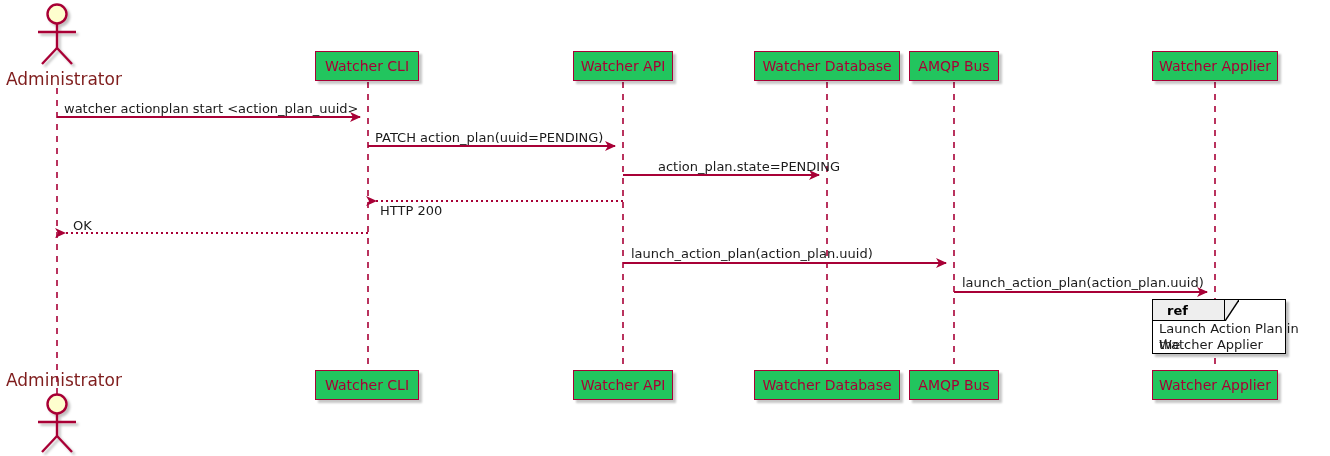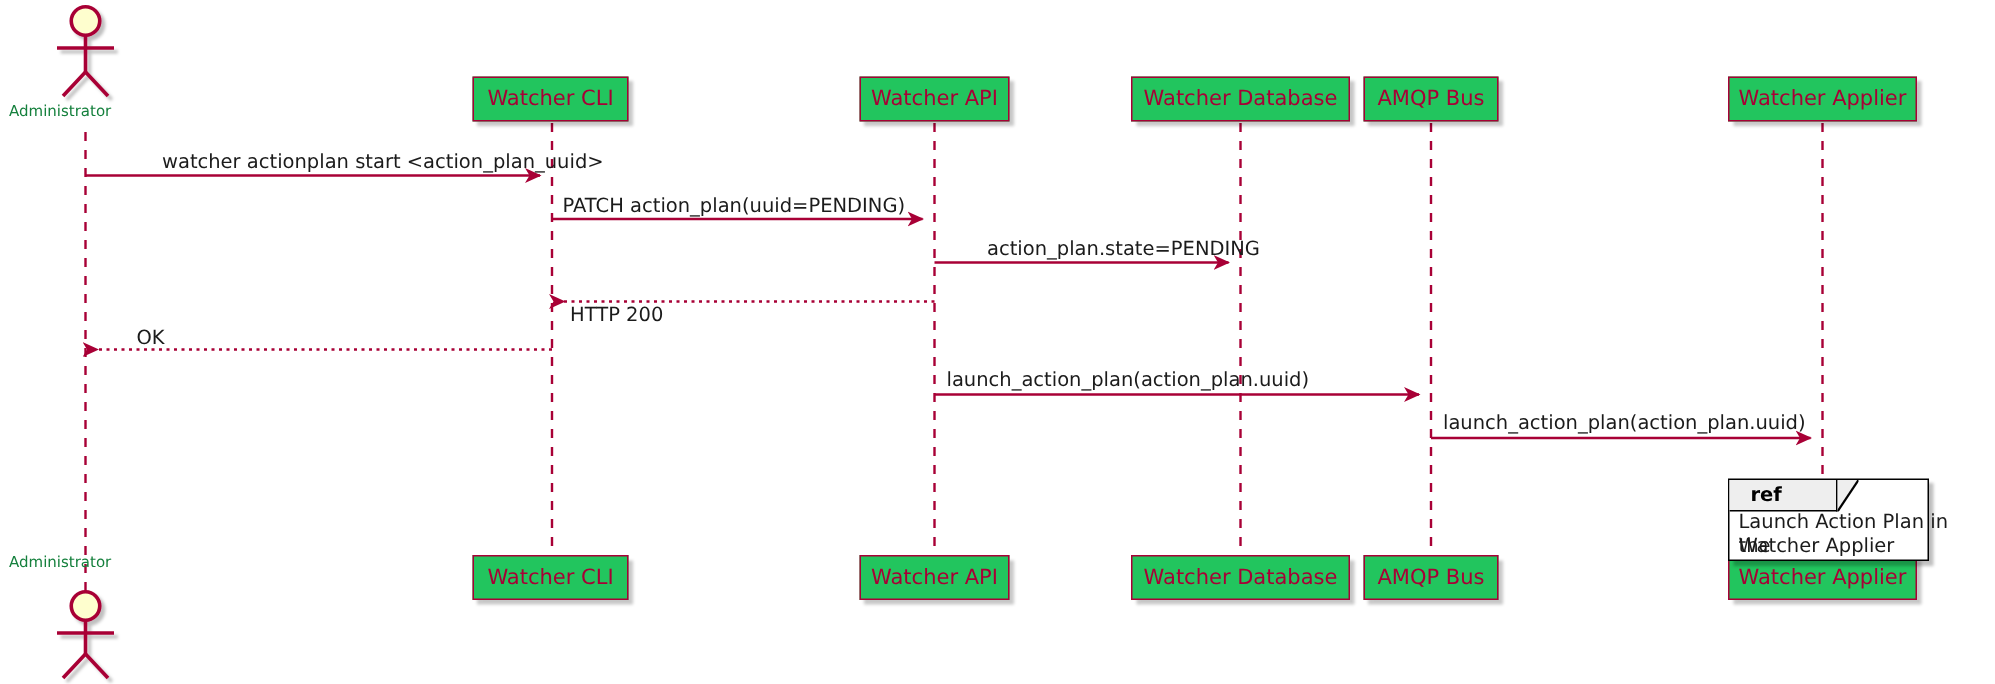--- a/index.html
+++ b/index.html
@@ -16,22 +16,22 @@
     box-shadow:3px 3px 2px rgba(0,0,0,0.22);
     color:#A80036;
     font-size:14px;
     line-height:1;
     display:flex;align-items:center;justify-content:center;
     box-sizing:border-box;
     white-space:nowrap;
   }
   .actor-name{
     position:absolute;
-    font-size:10px;
-    color:#15803d;
+    font-size:17px;
+    color:#7f1d1d;
     white-space:nowrap;
   }
   .msg{
     position:absolute;
     font-size:13px;
     color:#1b1b1b;
     white-space:nowrap;
   }
   .refbox{
     position:absolute;
@@ -138,29 +138,29 @@
 <div class="pbox" style="left:909px;top:370px;width:90px;height:30px;">
   <span>AMQP Bus</span>
 </div>
 <div class="pbox" style="left:1152px;top:370px;width:126px;height:30px;">
   <span>Watcher Applier</span>
 </div>
 
 <div class="actor-name" style="left:6px;top:69px;">Administrator</div>
 <div class="actor-name" style="left:6px;top:370px;">Administrator</div>
 
-<div class="msg" style="left:64px;top:101px;margin-left:44px;">watcher actionplan start &lt;action_plan_uuid&gt;</div>
+<div class="msg" style="left:64px;top:101px;">watcher actionplan start &lt;action_plan_uuid&gt;</div>
 <div class="msg" style="left:375px;top:130px;">PATCH action_plan(uuid=PENDING)</div>
 <div class="msg" style="left:631px;top:159px;margin-left:27px;">action_plan.state=PENDING</div>
 <div class="msg" style="left:380px;top:187px;margin-top:16px;">HTTP 200</div>
-<div class="msg" style="left:91px;top:218px;text-align:center;">OK</div>
+<div class="msg" style="left:73px;top:218px;text-align:center;">OK</div>
 <div class="msg" style="left:631px;top:246px;">launch_action_plan(action_plan.uuid)</div>
 <div class="msg" style="left:962px;top:275px;">launch_action_plan(action_plan.uuid)</div>
 
-<div class="refbox" style="left:1152px;top:299px;width:134px;height:55px;margin-top:20px;">
+<div class="refbox" style="left:1152px;top:299px;width:134px;height:55px;">
   <div class="ref-tab"></div>
   <svg style="position:absolute;left:72px;top:0;width:14px;height:21px;" viewBox="0 0 14 21" xmlns="http://www.w3.org/2000/svg">
     <path d="M0,0 L14,0 L0,21 Z" fill="#EEEEEE" stroke="none"></path>
     <path d="M14,0 L0,21" stroke="#000000" stroke-width="1.5" fill="none"></path>
   </svg>
   <div class="ref-tab-label">ref</div>
   <div class="ref-text" style="top:21px;">Launch Action Plan in the</div>
   <div class="ref-text" style="top:37px;">Watcher Applier</div>
 </div>
 

